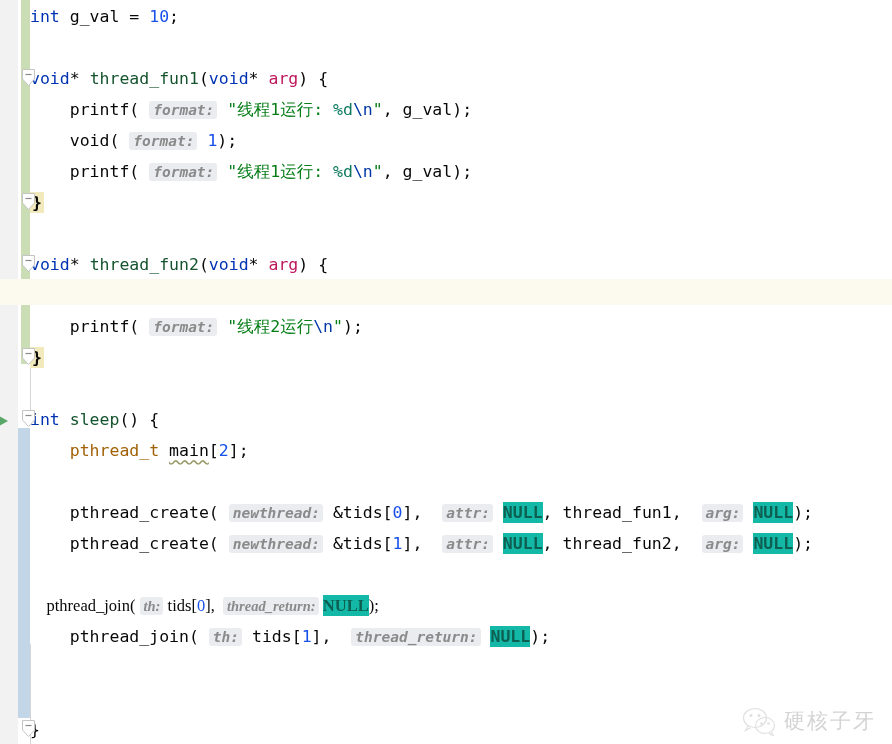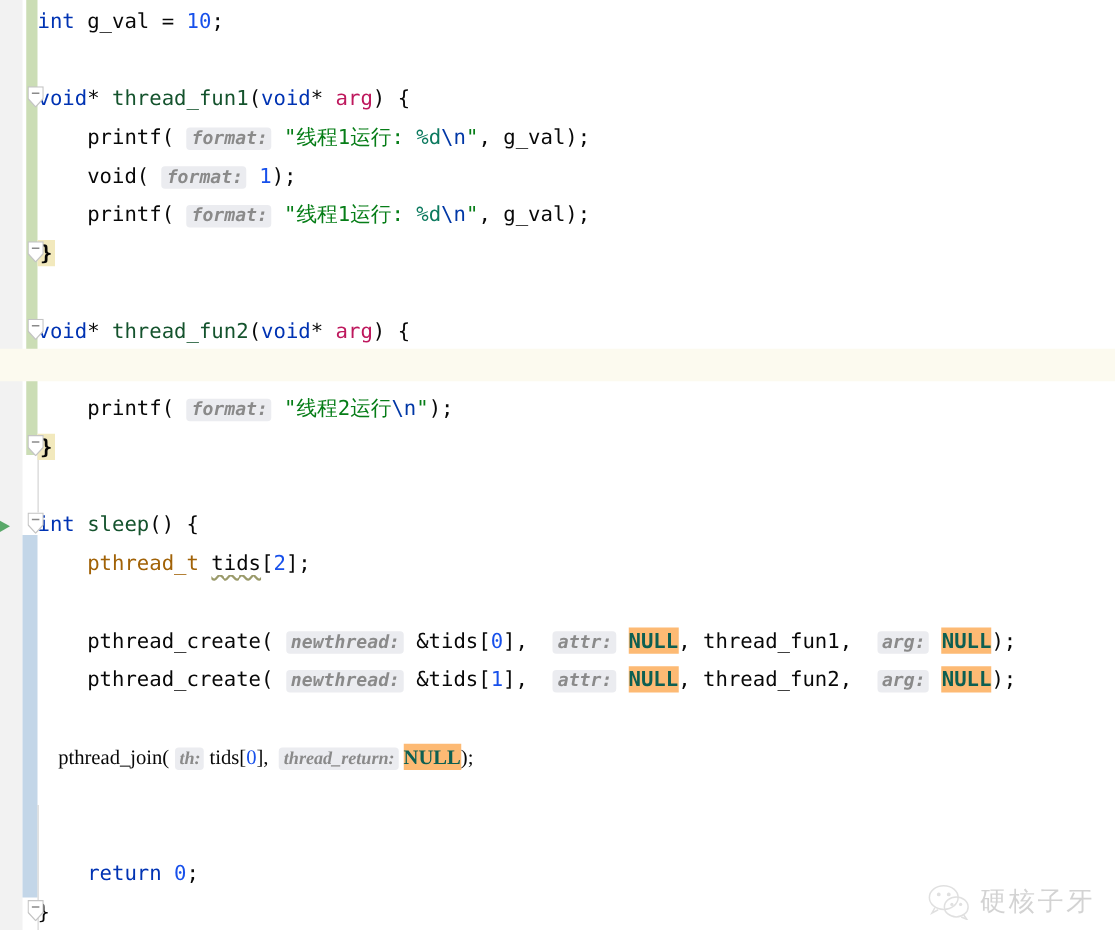--- a/index.html
+++ b/index.html
@@ -91,21 +91,21 @@
     color: #8a8a8a;
     font-style: italic;
     font-weight: bold;
     border-radius: 3px;
     padding: 1px 3px 1px 4px;
     font-size: 14.5px;
   }
 
   
   .hl {
-    background: #fdba74;
+    background: #14b8a6;
     color: #0d5f52;
     font-weight: bold;
     padding: 1px 0;
   }
   .hl-brace {
     background: #f2e9bd;
     font-weight: bold;
     color: #080808;
     padding: 1px 2px;
   }
@@ -174,28 +174,28 @@
       <div class="line" style="top: 159px;"><span class="txt"><span class="pl">    printf( </span><span class="hint">format:</span><span class="pl"> </span><span class="str">"线程1运行: </span><span class="pct">%d</span><span class="esc">\n</span><span class="str">"</span><span class="pl">, g_val);</span></span></div>
       <div class="line" style="top: 190px;"><span class="txt"><span class="hl-brace">}</span></span></div>
       <div class="line" style="top: 221px;"><span class="txt"></span></div>
       <div class="line" style="top: 252px;"><span class="txt"><span class="kw">void</span><span class="pl">* </span><span class="fn">thread_fun2</span><span class="pl">(</span><span class="kw">void</span><span class="pl">* </span><span class="par">arg</span><span class="pl">) {</span></span></div>
       <div class="caret-line" style="top: 279px;"></div>
       <div class="line" style="top: 283px;"><span class="txt"><span class="pl">    g_val = </span><span class="num">20</span><span class="pl">;</span></span></div>
       <div class="line" style="top: 314px;"><span class="txt"><span class="pl">    printf( </span><span class="hint">format:</span><span class="pl"> </span><span class="str">"线程2运行</span><span class="esc">\n</span><span class="str">"</span><span class="pl">);</span></span></div>
       <div class="line" style="top: 345px;"><span class="txt"><span class="hl-brace">}</span></span></div>
       <div class="line" style="top: 376px;"><span class="txt"></span></div>
       <div class="line" style="top: 407px;"><span class="txt"><span class="kw">int</span><span class="pl"> </span><span class="fn">sleep</span><span class="pl">() {</span></span></div>
-      <div class="line" style="top: 438px;"><span class="txt"><span class="pl">    </span><span class="typ">pthread_t</span><span class="pl"> </span><span class="squig">tids</span><span class="pl">[</span><span class="num">2</span><span class="pl">];</span></span></div>
+      <div class="line" style="top: 438px;"><span class="txt"><span class="pl">    </span><span class="typ">pthread_t</span><span class="pl"> </span><span class="squig">main</span><span class="pl">[</span><span class="num">2</span><span class="pl">];</span></span></div>
       <div class="line" style="top: 469px;"><span class="txt"></span></div>
       <div class="line" style="top: 500px;"><span class="txt"><span class="pl">    pthread_create( </span><span class="hint">newthread:</span><span class="pl"> &amp;tids[</span><span class="num">0</span><span class="pl">],  </span><span class="hint">attr:</span><span class="pl"> </span><span class="hl">NULL</span><span class="pl">, thread_fun1,  </span><span class="hint">arg:</span><span class="pl"> </span><span class="hl">NULL</span><span class="pl">);</span></span></div>
       <div class="line" style="top: 531px;"><span class="txt"><span class="pl">    pthread_create( </span><span class="hint">newthread:</span><span class="pl"> &amp;tids[</span><span class="num">1</span><span class="pl">],  </span><span class="hint">attr:</span><span class="pl"> </span><span class="hl">NULL</span><span class="pl">, thread_fun2,  </span><span class="hint">arg:</span><span class="pl"> </span><span class="hl">NULL</span><span class="pl">);</span></span></div>
       <div class="line" style="top: 562px;"><span class="txt"></span></div>
       <div class="line" style="top: 593px; font-family: Liberation Serif, serif;"><span class="txt"><span class="pl">    pthread_join( </span><span class="hint">th:</span><span class="pl"> tids[</span><span class="num">0</span><span class="pl">],  </span><span class="hint">thread_return:</span><span class="pl"> </span><span class="hl">NULL</span><span class="pl">);</span></span></div>
+      <div class="line" style="top: 624px;"><span class="txt"><span class="pl">    pthread_join( </span><span class="hint">th:</span><span class="pl"> tids[</span><span class="num">1</span><span class="pl">],  </span><span class="hint">thread_return:</span><span class="pl"> </span><span class="hl">NULL</span><span class="pl">);</span></span></div>
       <div class="line" style="top: 655px;"><span class="txt"></span></div>
-      <div class="line" style="top: 686px;"><span class="txt"><span class="pl">    </span><span class="kw">return</span><span class="pl"> </span><span class="num">0</span><span class="pl">;</span></span></div>
       <div class="line" style="top: 717px;"><span class="txt"><span class="pl">}</span></span></div>
     </div>
 
   <div id="folds">
       <div class="fold" style="left: 22px; top: 69px;"><svg width="13" height="17" viewBox="0 0 13 17">
           <path d="M0.5 0.5 H12.5 V10 L6.5 16.5 L0.5 10 Z" fill="#ffffff" stroke="#c4c4c4" stroke-width="1"></path>
           <line x1="3.5" y1="5.5" x2="9.5" y2="5.5" stroke="#8a8a8a" stroke-width="1.2"></line>
         </svg></div>
       <div class="fold" style="left: 22px; top: 193px;"><svg width="13" height="17" viewBox="0 0 13 17">
           <path d="M0.5 0.5 H12.5 V10 L6.5 16.5 L0.5 10 Z" fill="#ffffff" stroke="#c4c4c4" stroke-width="1"></path>

